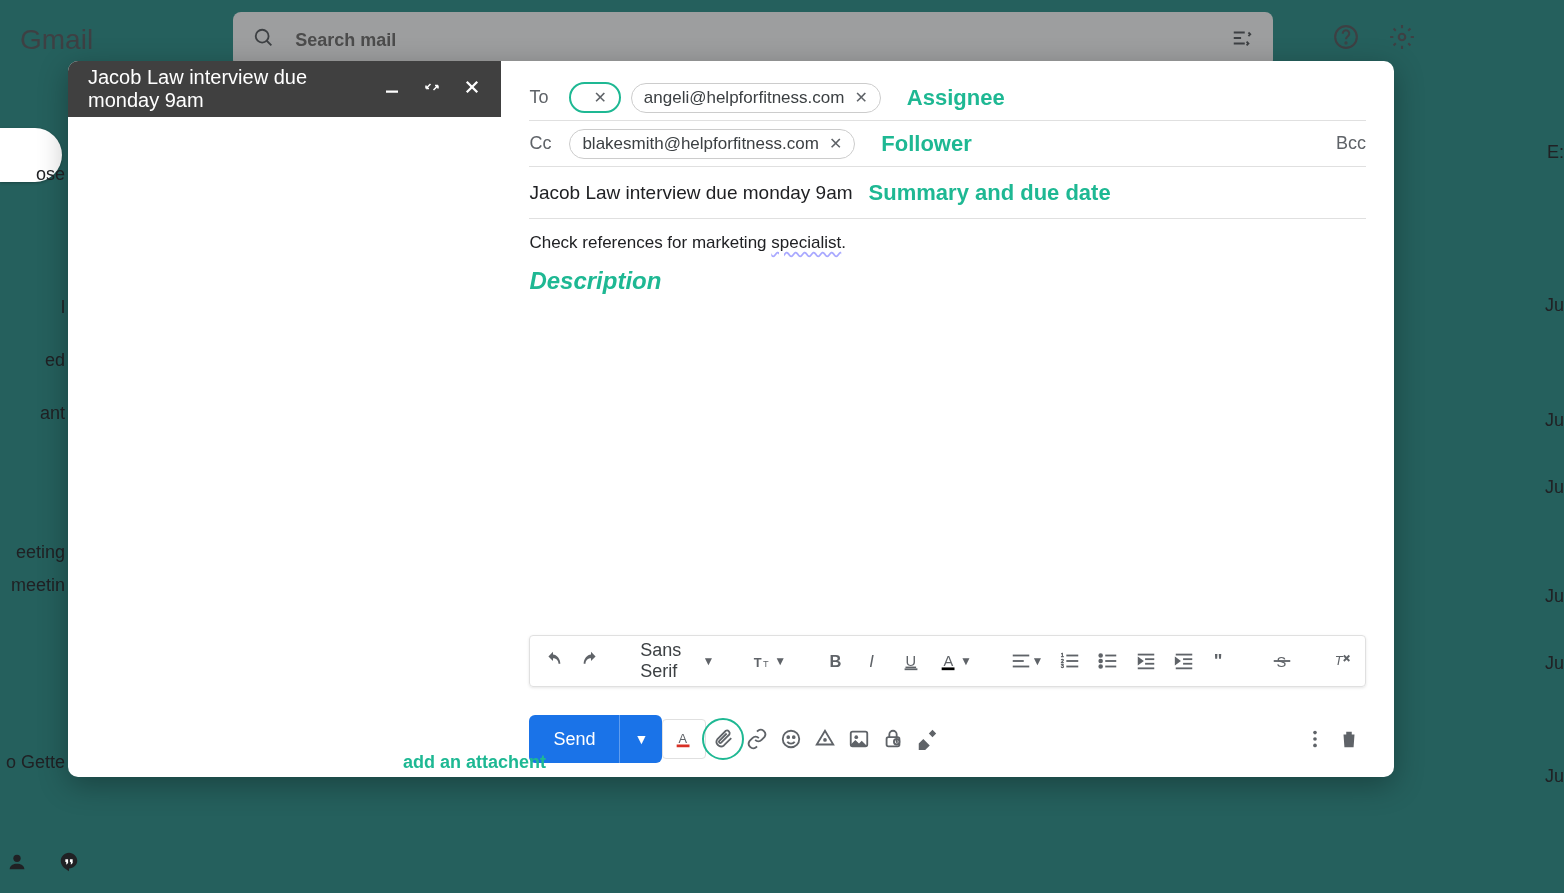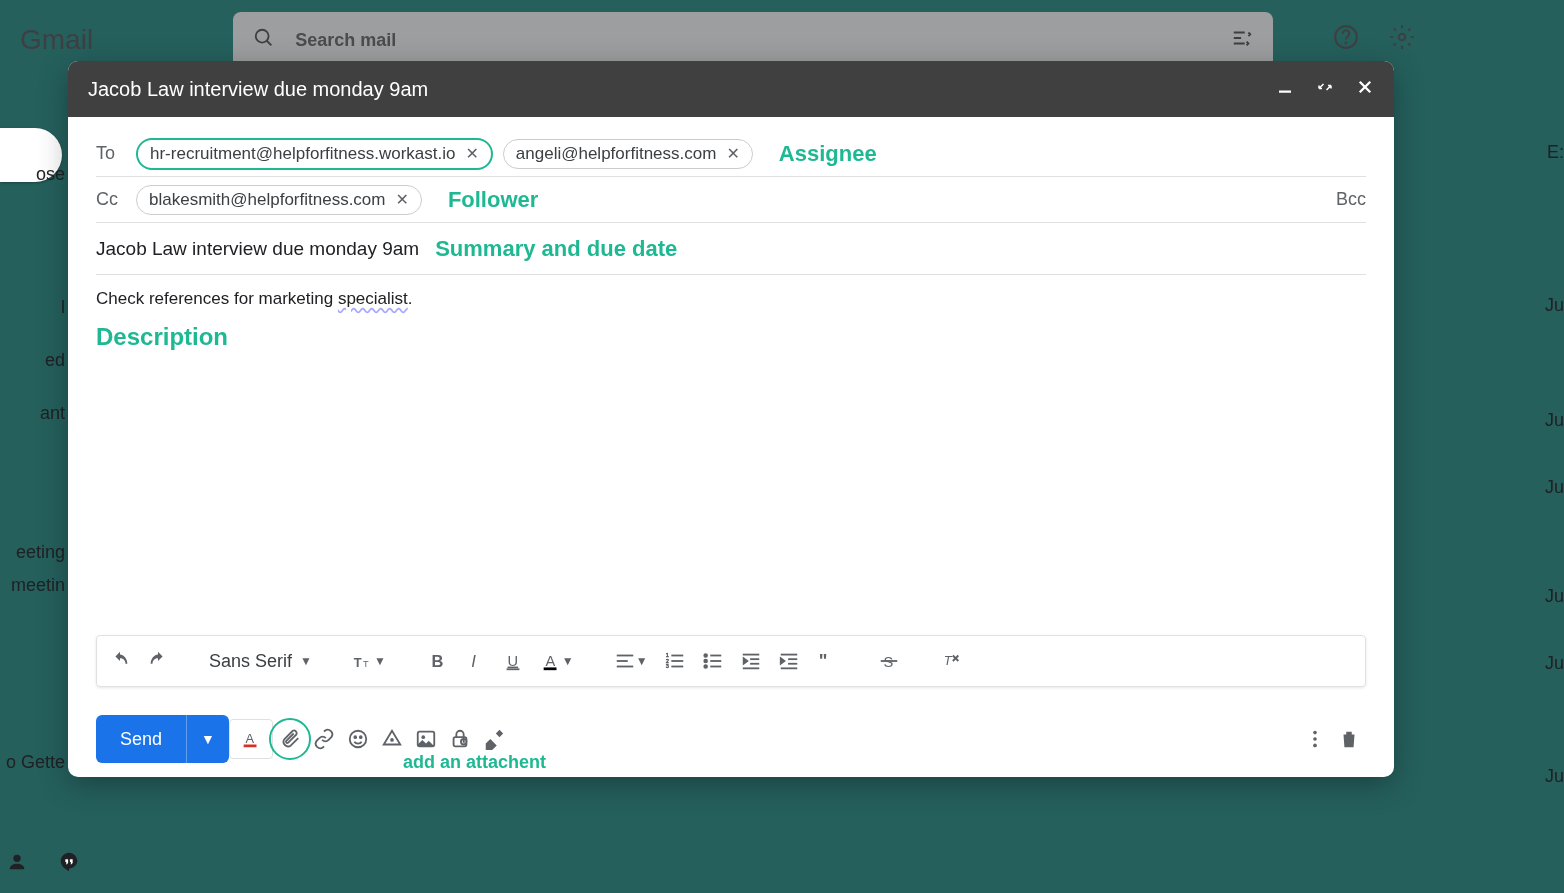--- a/index.html
+++ b/index.html
@@ -39,21 +39,21 @@
   box-shadow: 0 1px 3px rgba(0,0,0,0.3);
 }
 .sidebar-text { color: #202124; font-size: 18px; padding: 4px 0; text-align: right; }
 
 .right-peek { position: absolute; right: 0; top: 120px; width: 40px; }
 .right-text { color: #202124; font-size: 18px; font-weight: 500; padding: 26px 0; text-align: right; }
 
 .compose-window {
   position: absolute; left: 68px; top: 61px; width: 1326px; height: 716px;
   background: #fff; border-radius: 10px; box-shadow: 0 8px 30px rgba(0,0,0,0.3);
-  display: flex; flex-direction: column; overflow: hidden;
+  display: flex; flex-direction: row; overflow: hidden;
 }
 .compose-title-bar {
   height: 56px; background: #404040; color: #fff;
   display: flex; align-items: center; padding: 0 20px;
   font-size: 20px;
 }
 .compose-title { flex: 1; }
 .title-actions { display: flex; gap: 22px; }
 .title-action { color: #fff; cursor: pointer; font-size: 18px; }
 
@@ -73,21 +73,21 @@
 .chip-remove { margin-left: 10px; color: #5f6368; cursor: pointer; font-size: 16px; }
 .annotation { color: #1eb893; font-size: 22px; font-weight: 600; margin-left: 16px; }
 .bcc-link { margin-left: auto; color: #5f6368; font-size: 18px; cursor: pointer; }
 
 .subject-row { display: flex; align-items: center; min-height: 52px; border-bottom: 1px solid #e0e0e0; }
 .subject-text { font-size: 19px; color: #202124; }
 
 .message-area { flex: 1; padding: 14px 0; }
 .message-text { font-size: 17px; color: #202124; }
 .squiggle { text-decoration: underline wavy #a9a9ff; text-underline-offset: 3px; }
-.description-label { color: #1eb893; font-size: 24px; font-weight: 600; margin-top: 14px; }
+.description-label { color: #1eb893; font-size: 24px; font-weight: 600; margin-top: 14px; font-style: italic; }
 
 .formatting-toolbar {
   border: 1px solid #e0e0e0; border-radius: 4px; height: 52px;
   display: flex; align-items: center; padding: 0 12px; gap: 16px;
   box-shadow: 0 1px 3px rgba(0,0,0,0.1);
 }
 .fmt-btn { color: #5f6368; cursor: pointer; font-size: 20px; display: flex; align-items: center; }
 .fmt-btn svg { width: 22px; height: 22px; }
 .fmt-divider-sp { width: 8px; }
 .font-select { font-size: 18px; color: #3c4043; display: flex; align-items: center; gap: 8px; }
@@ -217,21 +217,20 @@
             <line x1="19" y1="5" x2="5" y2="19"></line>
           </svg>
       </span>
     </div>
   </div>
 
   <div class="compose-body">
     <div class="field-row">
       <span class="field-label">To</span>
       <span class="chip highlighted">
-        <span>hr-recruitment@helpforfitness.workast.io</span>
         <span class="chip-remove">✕</span>
       </span>
       <span class="chip">
         <span>angeli@helpforfitness.com</span>
         <span class="chip-remove">✕</span>
       </span>
       <span class="annotation">Assignee</span>
     </div>
 
     <div class="field-row">

